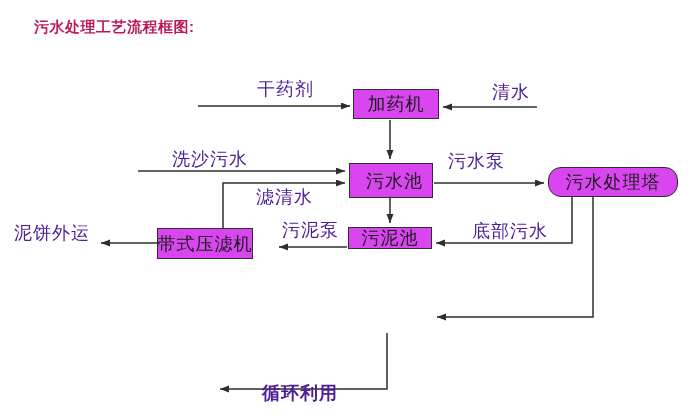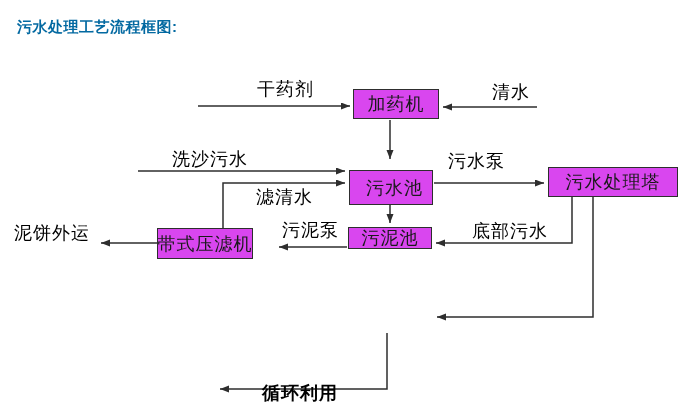--- a/index.html
+++ b/index.html
@@ -7,26 +7,26 @@
     position: relative;
     width: 700px;
     height: 420px;
     background: #ffffff;
     font-family: "Liberation Sans", "DejaVu Sans", sans-serif;
     color: #1a1a1a;
     overflow: hidden;
   }
   #title {
     position: absolute;
-    left: 17px;
+    left: 34px;
     top: 18px;
     font-size: 15px;
     font-weight: bold;
     letter-spacing: 0.5px;
-    color: #0369a1;
+    color: #be185d;
     white-space: nowrap;
   }
   svg.wires {
     position: absolute;
     left: 0; top: 0;
     width: 700px; height: 420px;
   }
   .node {
     position: absolute;
     background: #d946ef;
@@ -37,28 +37,28 @@
     font-size: 18px;
     letter-spacing: 1px;
     color: #1a1a1a;
     box-sizing: border-box;
     white-space: nowrap;
   }
   .edge-label {
     position: absolute;
     font-size: 18px;
     letter-spacing: 1px;
-    color: #000000;
+    color: #4c1d95;
     white-space: nowrap;
     line-height: 1;
   }
   
   #node-dosing        { left: 353px; top:  89px; width:  86px; height: 30px; }
-  #node-sewage-pool   { left: 349px; top: 170px; width:  84px; height: 35px; padding-left: 7px; }
-  #node-tower         { left: 548px; top: 167px; width: 130px; height: 30px; }
+  #node-sewage-pool   { left: 349px; top: 163px; width:  84px; height: 35px; padding-left: 7px; }
+  #node-tower         { left: 548px; top: 167px; width: 130px; height: 30px; border-radius: 13px; }
   #node-sludge-pool   { left: 348px; top: 227px; width:  84px; height: 22px; }
   #node-belt-press    { left: 157px; top: 228px; width: 96px; height: 31px; }
   #node-clean-pool    { left: 340px; top: 299px; width:  93px; height: 34px; }
   
   #lbl-dry-agent      { left: 257px; top:  80px; }
   #lbl-clean-water    { left: 492px; top:  83px; }
   #lbl-sand-washing   { left: 172px; top: 150px; text-align: right; }
   #lbl-sewage-pump    { left: 448px; top: 152px; }
   #lbl-filtered-water { left: 256px; top: 188px; }
   #lbl-bottom-sewage  { left: 472px; top: 222px; text-align: right; }

